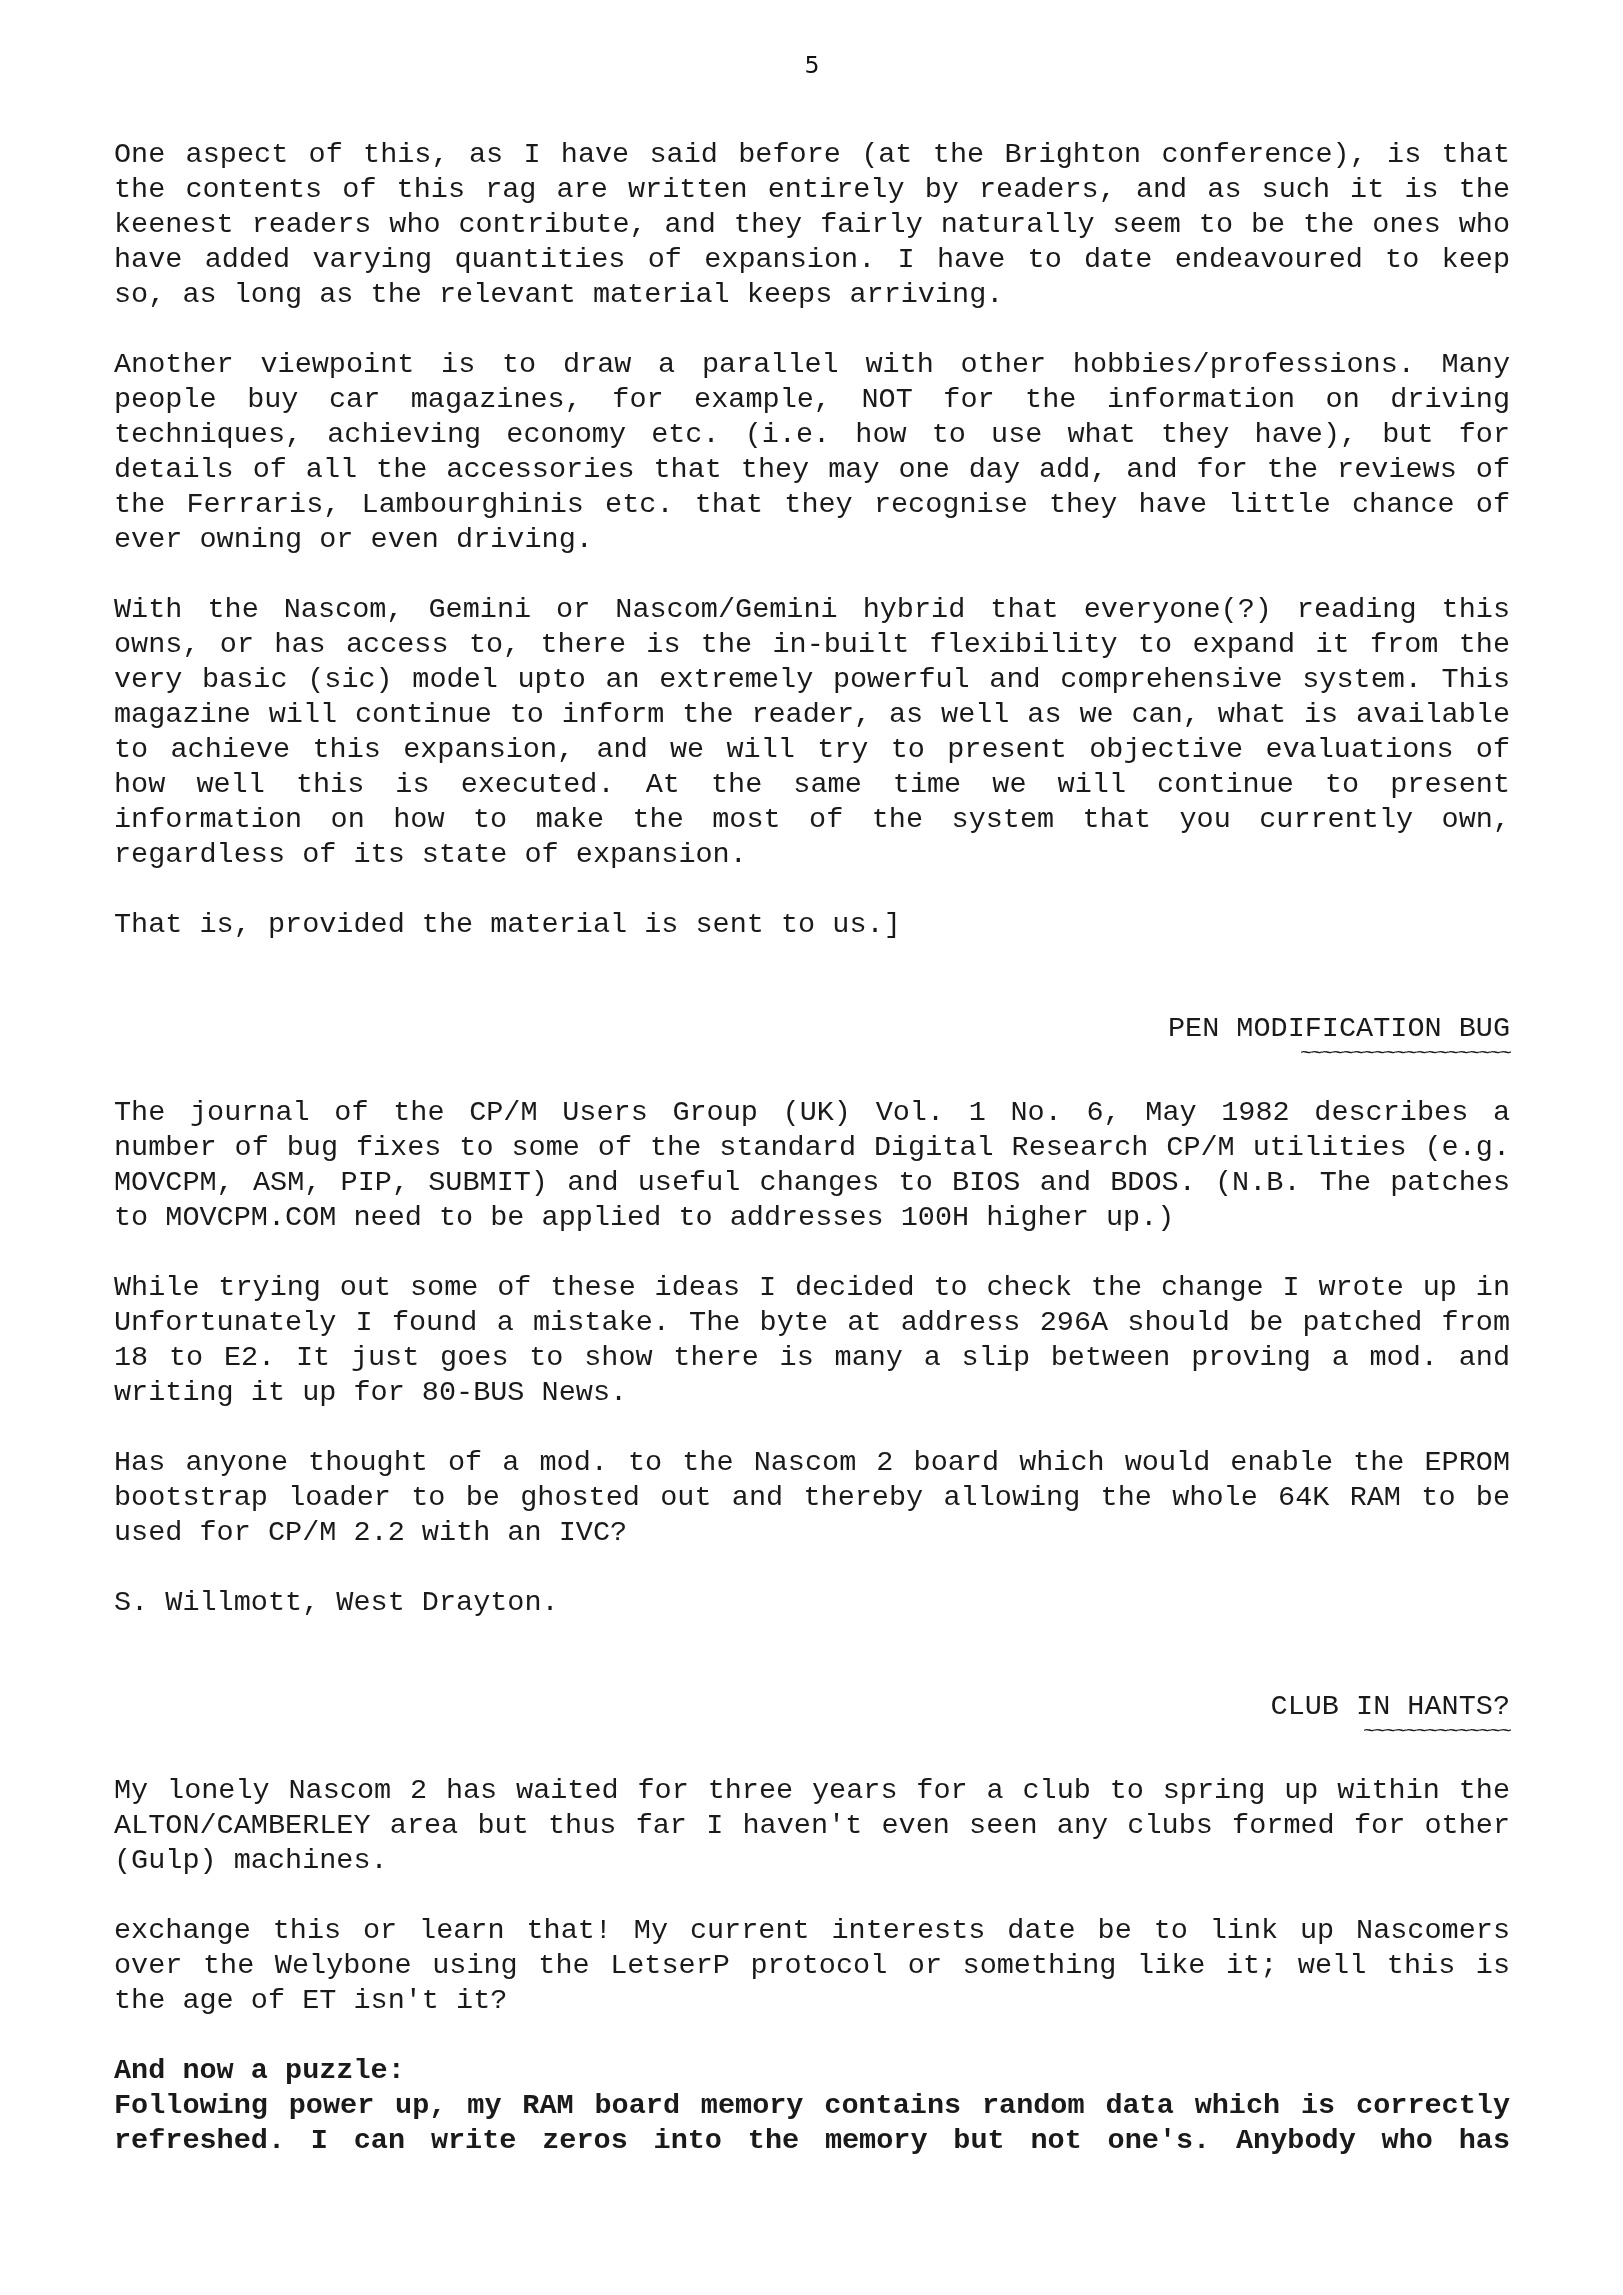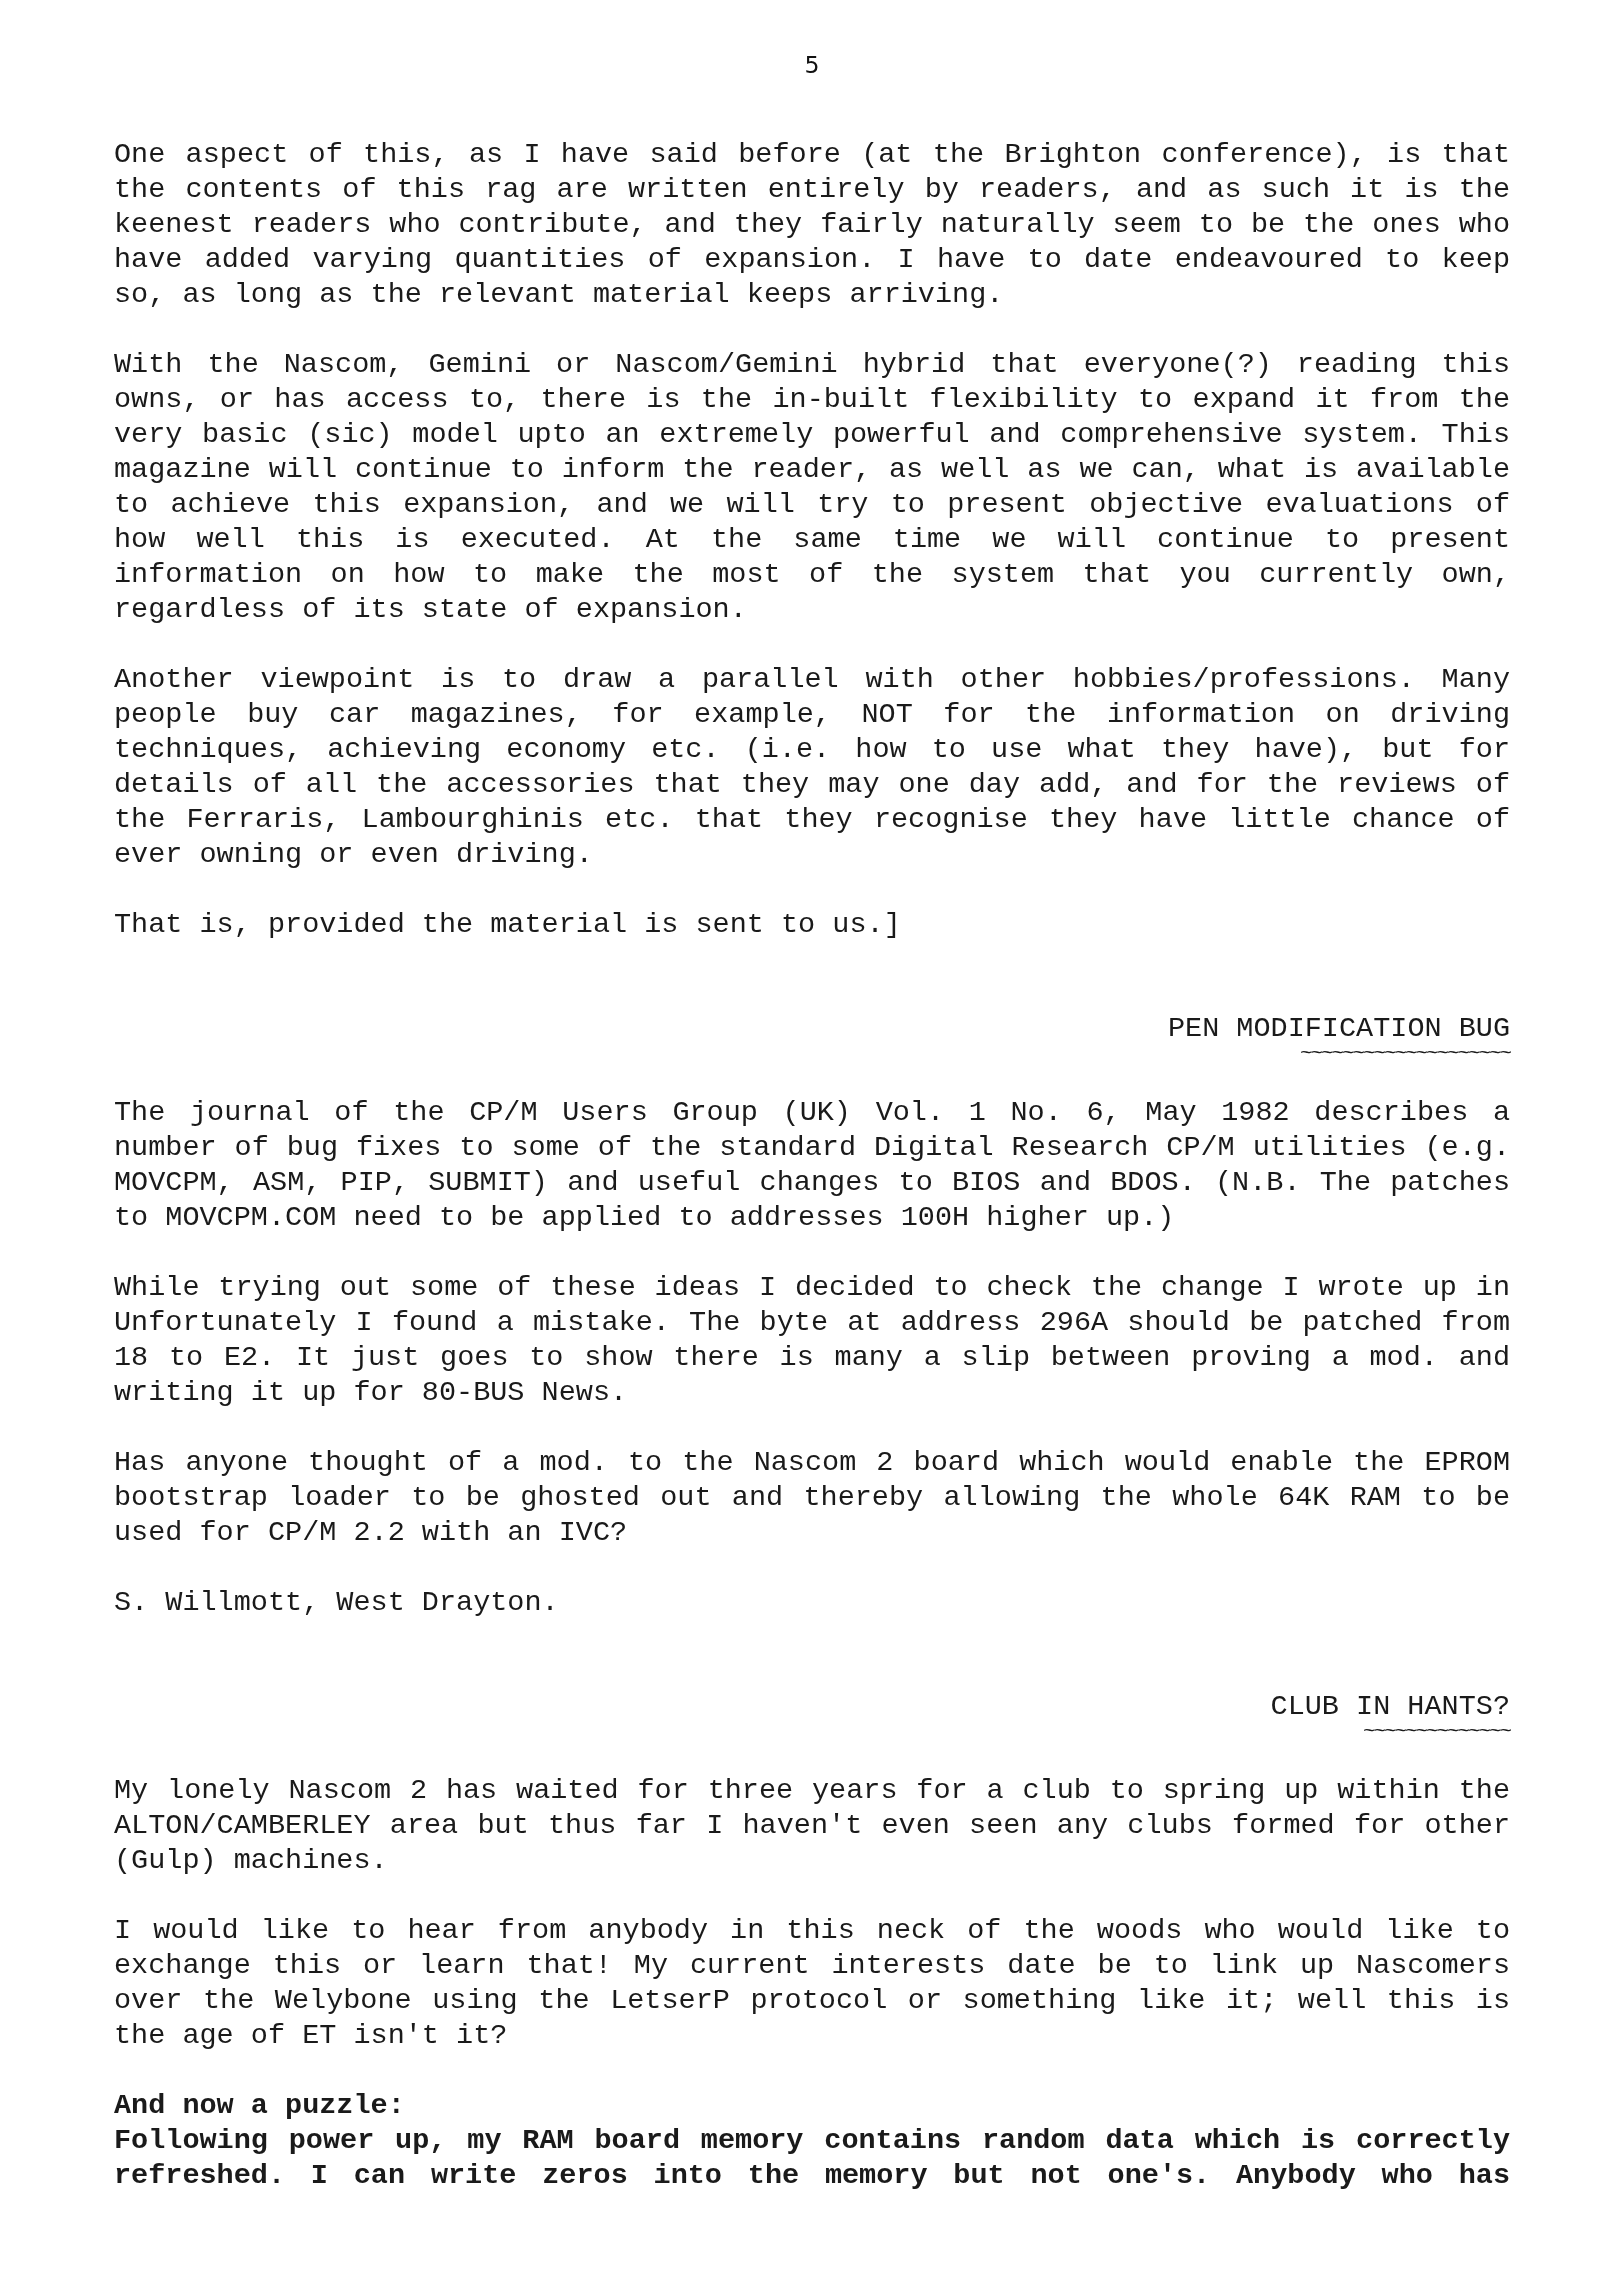--- a/index.html
+++ b/index.html
@@ -36,37 +36,37 @@
 
   <div class="para">
     <span class="line">One  aspect  of this, as I have said before (at the Brighton conference), is that</span>
     <span class="line">the contents of this rag are written entirely by readers, and as such it  is  the</span>
     <span class="line">keenest readers who contribute, and they fairly naturally seem to be the ones who</span>
     <span class="line">have added varying quantities of expansion. I have to date  endeavoured  to  keep</span>
     <span class="line last">so, as long as the relevant material keeps arriving.</span>
   </div>
 
   <div class="para">
+    <span class="line">Another  viewpoint  is  to  draw  a parallel with other hobbies/professions. Many</span>
+    <span class="line">people buy car magazines,  for  example,  NOT  for  the  information  on  driving</span>
+    <span class="line">techniques,  achieving  economy  etc.  (i.e.  how to use what they have), but for</span>
+    <span class="line">details of all the accessories that they may one day add, and for the reviews  of</span>
+    <span class="line">the  Ferraris,  Lambourghinis etc. that they recognise they have little chance of</span>
+    <span class="line last">ever owning or even driving.</span>
+  </div>
+
+  <div class="para">
     <span class="line">With  the  Nascom,  Gemini  or Nascom/Gemini hybrid that everyone(?) reading this</span>
     <span class="line">owns, or has access to, there is the in-built flexibility to expand it  from  the</span>
     <span class="line">very  basic (sic) model upto an extremely powerful and comprehensive system. This</span>
     <span class="line">magazine will continue to inform the reader, as well as we can, what is available</span>
     <span class="line">to  achieve  this  expansion, and we will try to present objective evaluations of</span>
     <span class="line">how well this is  executed.  At  the  same  time  we  will  continue  to  present</span>
     <span class="line">information  on  how  to  make  the  most  of  the system that you currently own,</span>
     <span class="line last">regardless of its state of expansion.</span>
-  </div>
-
-  <div class="para">
-    <span class="line">Another  viewpoint  is  to  draw  a parallel with other hobbies/professions. Many</span>
-    <span class="line">people buy car magazines,  for  example,  NOT  for  the  information  on  driving</span>
-    <span class="line">techniques,  achieving  economy  etc.  (i.e.  how to use what they have), but for</span>
-    <span class="line">details of all the accessories that they may one day add, and for the reviews  of</span>
-    <span class="line">the  Ferraris,  Lambourghinis etc. that they recognise they have little chance of</span>
-    <span class="line last">ever owning or even driving.</span>
   </div>
 
   <div class="para">
     <span class="line last">That is, provided the material is sent to us.]</span>
   </div>
 
   <div class="heading">
     <span class="title">PEN MODIFICATION BUG</span>
     <span class="underline">~~~~~~~~~~~~~~~~~~~~</span>
   </div>
@@ -100,21 +100,20 @@
     <span class="underline">~~~~~~~~~~~~~~</span>
   </div>
 
   <div class="para">
     <span class="line">My  lonely Nascom 2 has waited for three years for a club to spring up within the</span>
     <span class="line">ALTON/CAMBERLEY area but thus far I haven't even seen any clubs formed for  other</span>
     <span class="line last">(Gulp) machines.</span>
   </div>
 
   <div class="para">
-    <span class="line">I would like to hear from anybody in this neck of the woods  who  would  like  to</span>
     <span class="line">exchange  this  or learn that! My current interests date be to link up Nascomers</span>
     <span class="line">over the Welybone using the LetserP protocol or something like it; well  this  is</span>
     <span class="line last">the age of ET isn't it?</span>
   </div>
 
   <div class="para tight">
     <span class="line last">And now a puzzle:</span>
     <span class="line">Following  power  up, my RAM board memory contains random data which is correctly</span>
     <span class="line">refreshed. I can write zeros into the memory  but  not  one's.  Anybody  who  has</span>
   </div>

